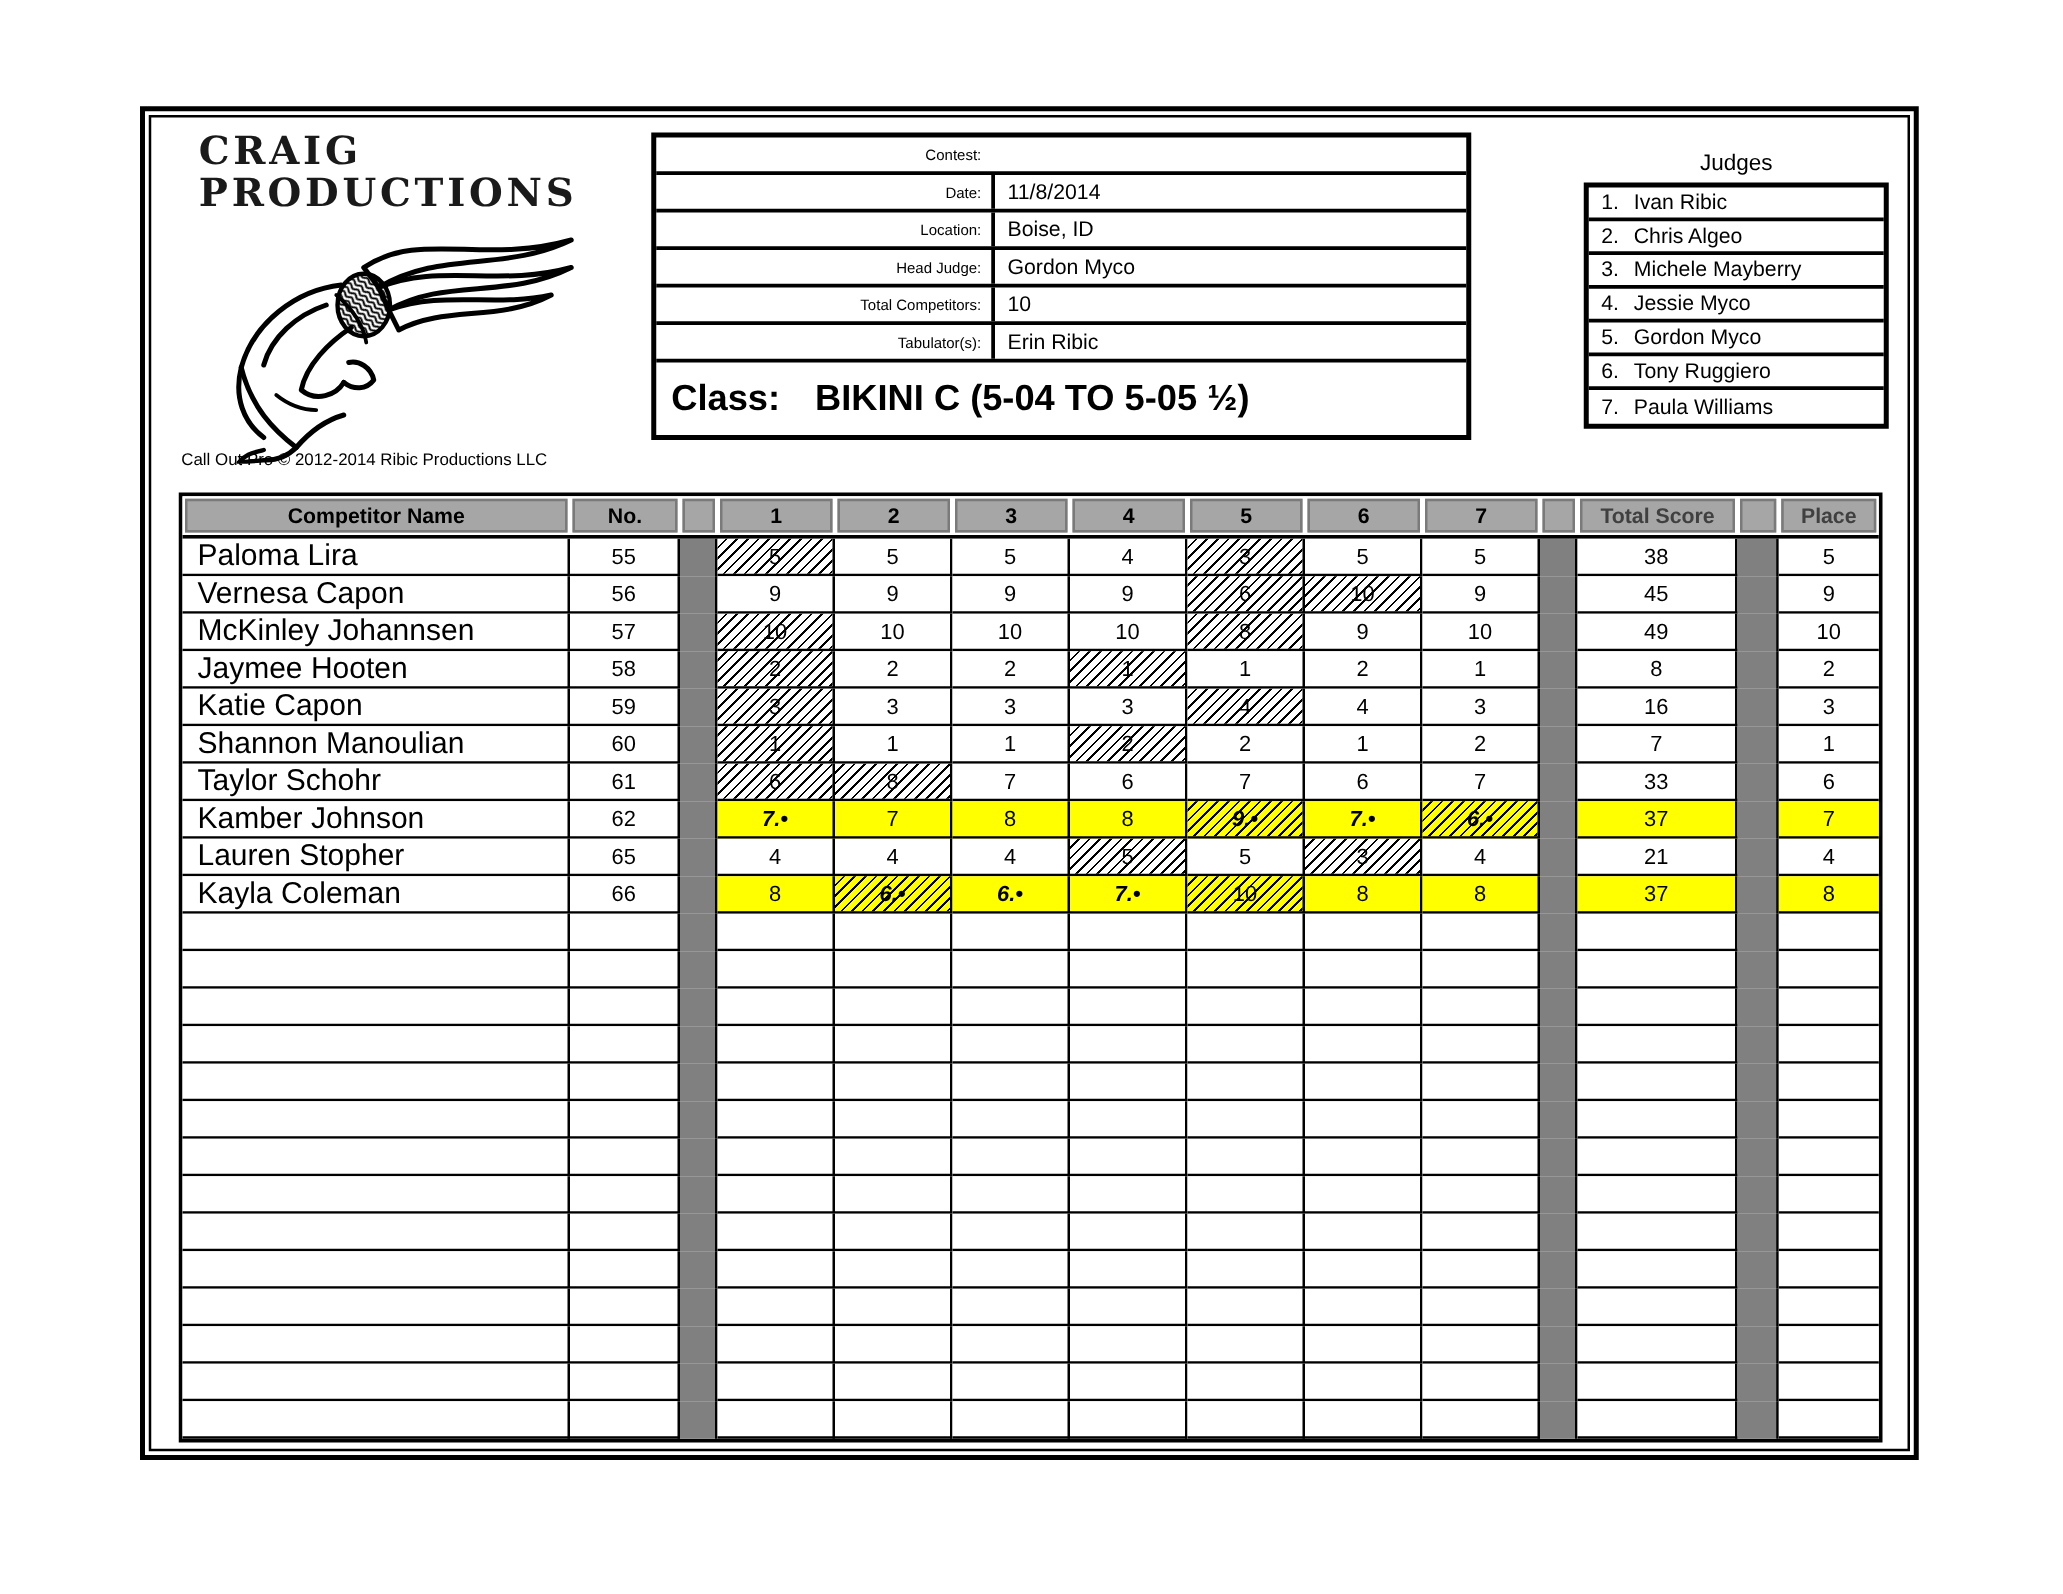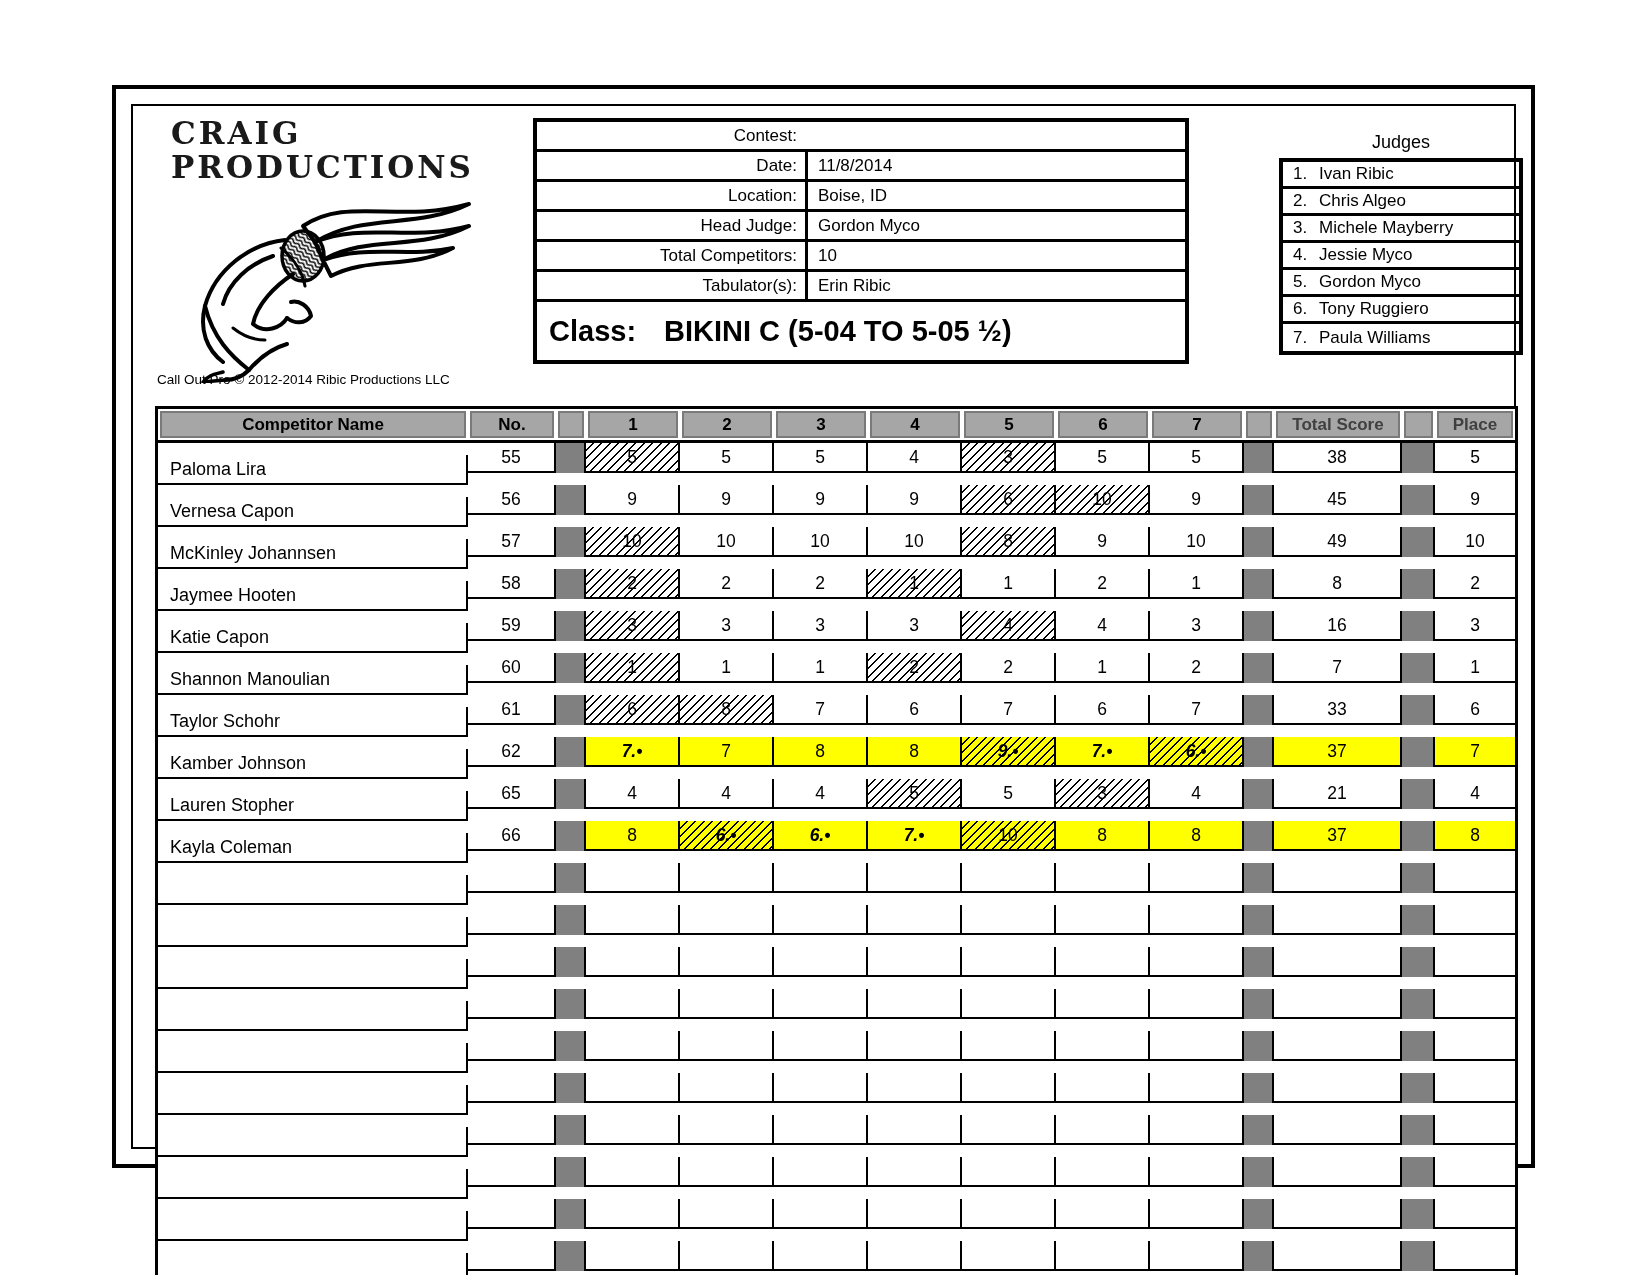--- a/index.html
+++ b/index.html
@@ -1,32 +1,32 @@
 <!DOCTYPE html>
 <html><head>
 <meta charset="utf-8">
 <style>
   * { margin:0; padding:0; box-sizing:border-box; }
   html,body { background:#fff; }
   body { width:1650px; height:1275px; position:relative; font-family:"Liberation Sans", sans-serif; color:#000; }
 
   .frame { position:absolute; left:112px; top:85px; width:1423px; height:1083px;
-           border:4px solid #000; padding:15px; }
+           border:4px solid #000; padding:3px; }
   .frame-inner { width:100%; height:100%; border:2px solid #000; position:relative; }
 
   
   .logo { position:absolute; left:38px; top:10px; width:330px; }
   .logo-text { font-family:"DejaVu Serif", serif; font-weight:900; letter-spacing:3px;
                font-size:31px; line-height:1.1; color:#1a1a1a; }
   .logo-art { margin-top:-6px; margin-left:-18px; }
 
   
   .info-box { position:absolute; left:400px; top:12px; width:656px; border:4px solid #000; background:#fff; }
   .info-row { display:grid; grid-template-columns:268px 1fr; height:30px; border-bottom:3px solid #000; }
-  .info-label { display:flex; align-items:center; justify-content:flex-end; padding-right:8px; font-size:17px;border-radius:13px; }
+  .info-label { display:flex; align-items:center; justify-content:flex-end; padding-right:8px; font-size:12px;border-radius:13px; }
   .info-value { display:flex; align-items:center; padding-left:10px; font-size:17px; border-left:3px solid #000; }
   .class-row { height:58px; display:flex; align-items:center; padding-left:12px; font-size:29px; font-weight:bold; }
   .class-row .class-value { margin-left:28px; }
 
   
   .judges { position:absolute; left:1146px; top:26px; width:244px; }
   .judges-title { text-align:center; font-size:18px; margin-bottom:5px; }
   .judges-box { border:4px solid #000; }
   .judge-row { height:27px; display:flex; align-items:center; padding-left:10px; font-size:17px;
                border-bottom:3px solid #000; }
@@ -40,21 +40,21 @@
   .score-table { position:absolute; left:22px; top:300px; width:1363px; border:3px solid #000; background:#fff; }
   .grid-cols { display:grid; grid-template-columns:310px 88px 30px repeat(7,94px) 30px 128px 33px 80px; }
   .thead { border-bottom:3px solid #000; background:#fff; }
   .hcell { margin:2px; height:27px; border:2px solid #7a7a7a; background:#a6a6a6;
            display:flex; align-items:center; justify-content:center;
            font-weight:bold; font-size:17px; }
   .hcell.white-text { color:#404040; }
   .hcell.hsep { background:#a6a6a6; }
   .tbody .c { height:30px; border-right:2px solid #000; border-bottom:2px solid #000;
               display:flex; align-items:center; justify-content:center; font-size:17.5px; background:#fff; }
-  .tbody .c.name { justify-content:flex-start; padding-left:12px; font-size:18px;margin-top:12px; }
+  .tbody .c.name { justify-content:flex-start; padding-left:12px; font-size:24px; }
   .tbody .c.sep { background:#808080; border-bottom:none; }
   .tbody .c.last { border-right:none; }
   .tbody .c.hl { background:#ffff00; }
   .tbody .c.hatch { background:repeating-linear-gradient(135deg, rgba(0,0,0,0) 0 4.5px, #000 4.5px 6px), #fff; }
   .tbody .c.hatch.hl { background:repeating-linear-gradient(135deg, rgba(0,0,0,0) 0 4.5px, #000 4.5px 6px), #ffff00; }
   .tbody .c .dot-score { font-weight:bold; font-style:italic; }
 </style>
 </head>
 <body>
 

